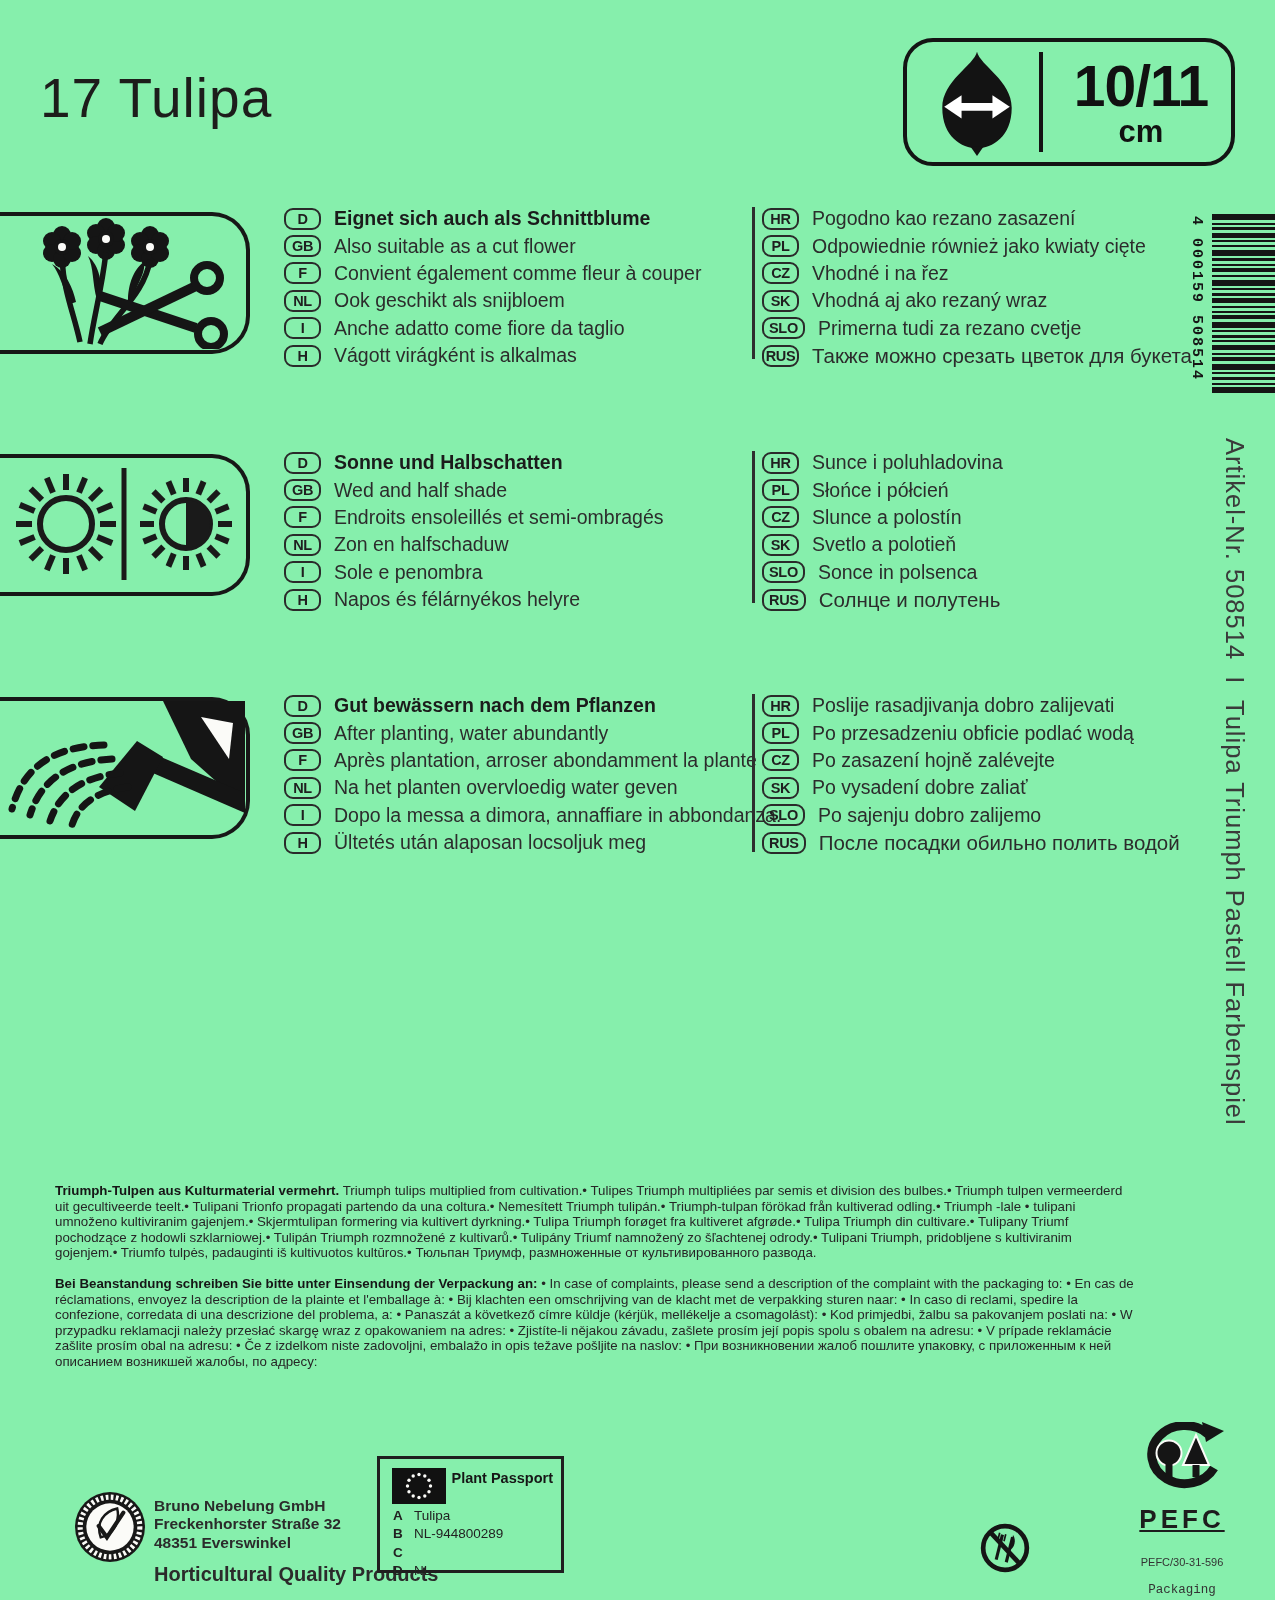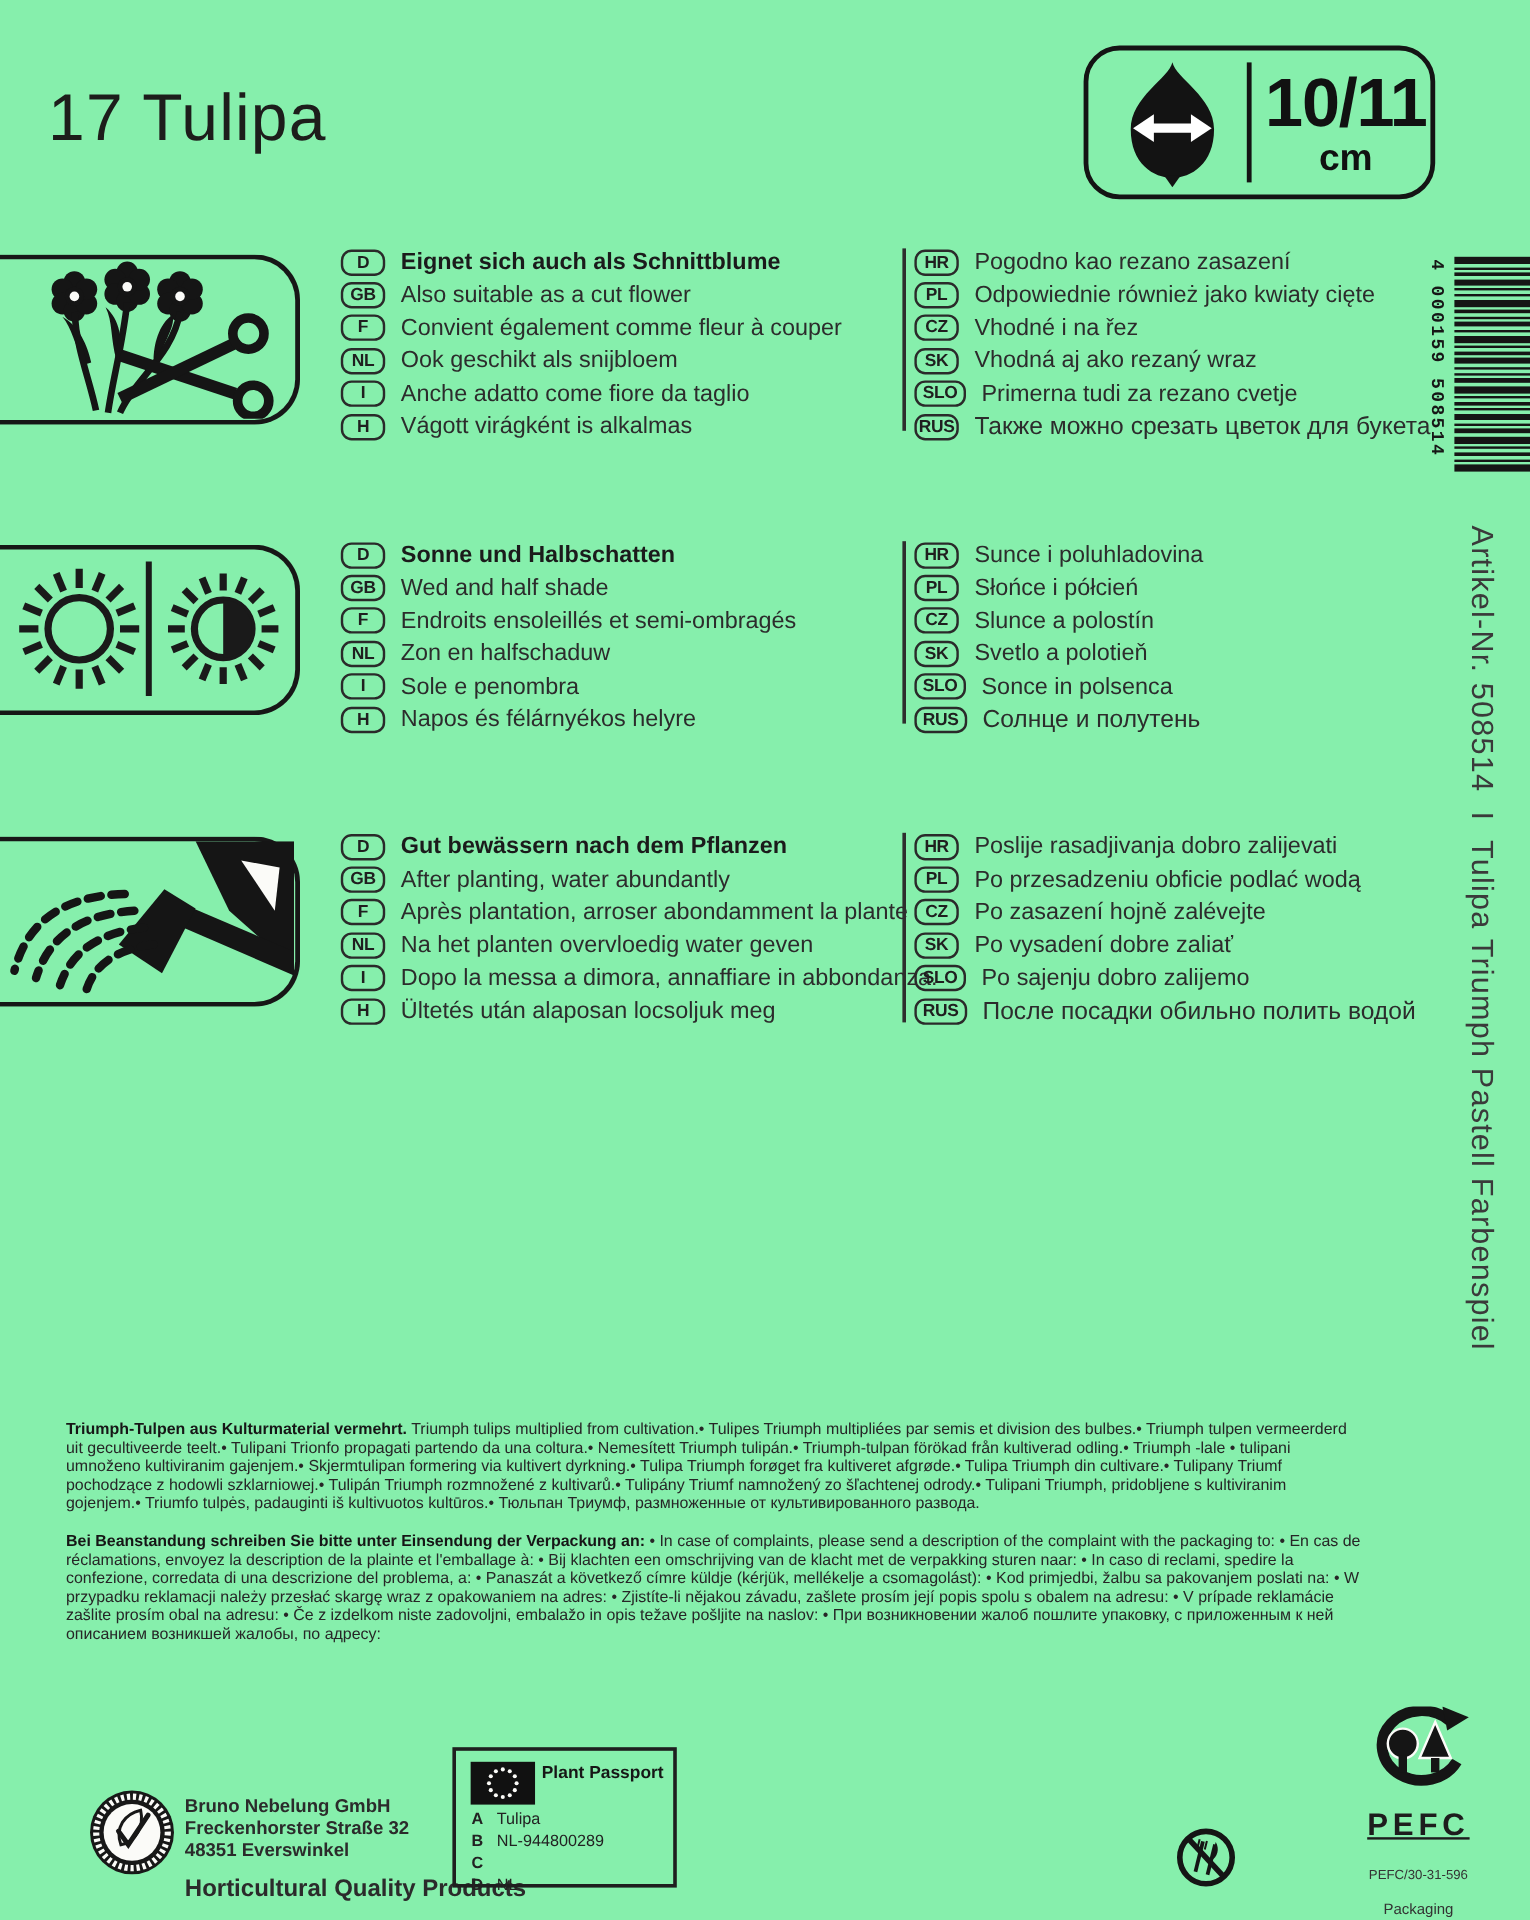--- a/index.html
+++ b/index.html
@@ -2,21 +2,21 @@
 <html><head>
 <meta charset="utf-8">
 <style>
   html,body{margin:0;padding:0;}
   body{font-family:"Liberation Sans","DejaVu Sans",sans-serif;background:#e8e8e6;}
   .sheet{position:relative;width:1275px;height:1600px;background:#86efac;color:#222;overflow:hidden;}
 
   .title{position:absolute;left:40px;top:66px;font-size:55px;font-weight:400;letter-spacing:1px;color:#1d1d1b;}
 
   
-  .size-badge{position:absolute;left:903px;top:38px;width:293px;height:128px;border:4px solid #141414;border-radius:30px;box-sizing:border-box;display:flex;align-items:center;}
+  .size-badge{position:absolute;left:903px;top:38px;width:332px;height:128px;border:4px solid #141414;border-radius:30px;box-sizing:border-box;display:flex;align-items:center;}
   .size-badge .bulb{margin-left:20px;}
   .size-badge .sep{width:4px;height:100px;background:#141414;margin:0 8px 0 12px;}
   .size-num{flex:1;text-align:center;line-height:1;}
   .size-num .val{font-size:57px;font-weight:bold;color:#111;letter-spacing:-1px;}
   .size-num .unit{font-size:31px;font-weight:bold;color:#111;margin-top:1px;}
 
   
   .pict{position:absolute;left:0;width:250px;height:142px;border:4.5px solid #171717;border-left:none;border-radius:0 38px 38px 0;box-sizing:border-box;}
   .pict svg{position:absolute;left:0;top:0;}
 
@@ -44,21 +44,21 @@
   .tagline{margin-top:11px;font-size:20px;}
   .passport{position:absolute;left:377px;top:1456px;width:187px;height:117px;border:3px solid #1f1f1f;box-sizing:border-box;}
   .passport .flag{position:absolute;left:12px;top:9px;}
   .passport .pp-title{position:absolute;right:8px;top:11px;font-size:14.5px;font-weight:bold;color:#161616;}
   .pp-rows{position:absolute;left:13px;top:47px;}
   .pp-row{display:flex;height:18.5px;align-items:center;font-size:13.5px;color:#222;}
   .pp-row .k{font-weight:bold;width:21px;}
   .pefc{position:absolute;left:1126px;top:1422px;width:112px;text-align:center;color:#1d1d1d;}
   .pefc .name{font-size:26px;font-weight:bold;letter-spacing:4px;margin-top:2px;text-decoration:underline;}
   .pefc .code{font-size:11px;margin-top:21px;color:#333;}
-  .pefc .pkg{font-size:12.5px;margin-top:15px;color:#333;}
+  .pefc .pkg{font-size:12.5px;margin-top:15px;color:#333;font-family:Liberation Mono, monospace;}
   .cutlery{position:absolute;left:979px;top:1522px;}
   .supplier{position:absolute;left:74px;top:1491px;}
 </style>
 </head>
 <body>
 
 <div class="sheet">
 
   <div class="title">17 Tulipa</div>
 

